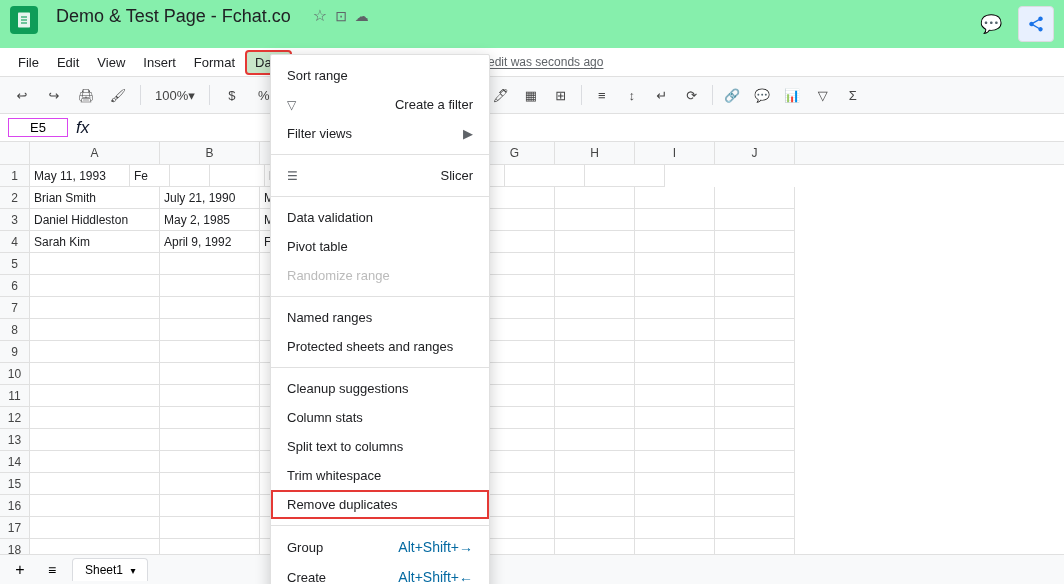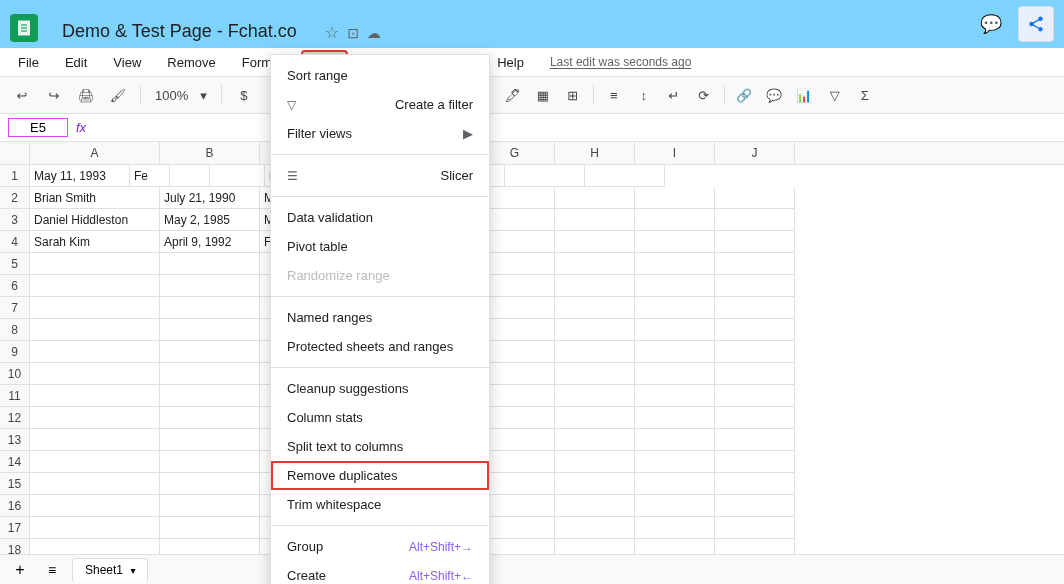--- a/index.html
+++ b/index.html
@@ -1,45 +1,45 @@
 <!DOCTYPE html>
 <html><head>
   <meta charset="utf-8">
   <style>
     * { margin: 0; padding: 0; box-sizing: border-box; }
     body { font-family: Arial, sans-serif; font-size: 13px; background: #fff; width: 1064px; height: 584px; overflow: hidden; }
 
     
-    .top-bar { display: flex; align-items: flex-end; padding: 6px 10px; gap: 24px; background: #7dd3fc; }
+    .top-bar { display: flex; align-items: flex-start; padding: 6px 10px; gap: 18px; background: #86efac; }
     .app-icon { width: 28px; height: 28px; background: #0f9d58; border-radius: 4px; display: flex; align-items: center; justify-content: center; }
     .app-icon svg { width: 18px; height: 18px; }
     .doc-title { font-size: 18px; font-weight: 500; color: #202124; }
     .title-icons { display: flex; gap: 8px; align-items: center; color: #5f6368; margin-left: 4px; }
     .title-icons span { cursor: pointer; font-size: 16px; }
     .top-right { margin-left: auto; display: flex; align-items: center; gap: 8px; }
     .top-btn { width: 36px; height: 36px; border-radius: 50%; border: none; background: transparent; cursor: pointer; display: flex; align-items: center; justify-content: center; font-size: 18px; color: #5f6368; }
     .top-btn-rect { width: 36px; height: 36px; border-radius: 4px; border: 1px solid #dadce0; background: #e8f0fe; cursor: pointer; display: flex; align-items: center; justify-content: center; font-size: 16px; color: #1a73e8; }
 
     
-    .menu-bar { display: flex; align-items: center; padding: 0 10px; gap: 10px; background: #fff; height: 28px; }
+    .menu-bar { display: flex; align-items: center; padding: 0 10px; gap: 2px; background: #fff; height: 28px; }
     .menu-item { padding: 3px 8px; border-radius: 4px; cursor: pointer; font-size: 13px; color: #202124; }
     .menu-item.active { background: #c8e6c9; border: 2px solid #e53935; }
     .last-edit { margin-left: 8px; font-size: 12px; color: #5f6368; cursor: pointer; text-decoration: underline; text-underline-offset: 2px; }
 
     
     .toolbar { display: flex; align-items: center; padding: 2px 8px; gap: 4px; background: #f8f9fa; border-top: 1px solid #e0e0e0; border-bottom: 1px solid #e0e0e0; height: 38px; }
     .tb-btn { height: 28px; min-width: 28px; border: none; background: transparent; cursor: pointer; border-radius: 4px; display: flex; align-items: center; justify-content: center; font-size: 13px; color: #444; padding: 0 4px; }
     .tb-separator { width: 1px; height: 20px; background: #dadce0; margin: 0 4px; }
-    .tb-zoom { font-size: 13px; padding: 0 6px; border: none; background: transparent; cursor: pointer; display: flex; align-items: center; gap: 12px; }
+    .tb-zoom { font-size: 13px; padding: 0 6px; border: none; background: transparent; cursor: pointer; display: flex; align-items: center; gap: 0; }
     .toolbar-right { display: flex; align-items: center; gap: 2px; margin-left: 8px; }
 
     
     .formula-bar { display: flex; align-items: center; padding: 2px 8px; height: 28px; border-bottom: 1px solid #e0e0e0; gap: 8px; }
     .cell-ref { min-width: 60px; font-size: 13px; text-align: center; border: 1px solid #d946ef; padding: 1px 4px; }
-    .fx-label { font-size: 13px; color: #6d28d9; font-style: italic; }
+    .fx-label { font-size: 17px; color: #0f172a; font-style: italic; }
     .formula-input { flex: 1; font-size: 13px; border: none; outline: none; }
 
     
     .sheet-container { display: flex; flex-direction: column; position: relative; }
 
     
     .col-headers { display: flex; background: #f8f9fa; border-bottom: 1px solid #e0e0e0; }
     .corner-cell { width: 30px; min-width: 30px; height: 22px; border-right: 1px solid #e0e0e0; background: #f8f9fa; }
     .col-header { height: 22px; display: flex; align-items: center; justify-content: center; font-size: 12px; color: #444; border-right: 1px solid #e0e0e0; background: #f8f9fa; }
 
@@ -53,21 +53,21 @@
     .bottom-bar { position: absolute; bottom: 0; left: 0; right: 0; height: 30px; background: #f8f9fa; border-top: 1px solid #e0e0e0; display: flex; align-items: center; padding: 0 8px; gap: 8px; }
     .sheet-tab { padding: 4px 12px; border-radius: 4px 4px 0 0; font-size: 12px; cursor: pointer; background: #fff; border: 1px solid #dadce0; border-bottom: none; }
     .add-sheet-btn { width: 24px; height: 24px; border-radius: 50%; border: none; background: transparent; cursor: pointer; font-size: 16px; display: flex; align-items: center; justify-content: center; }
     .sheet-list-btn { width: 24px; height: 24px; cursor: pointer; display: flex; align-items: center; justify-content: center; font-size: 14px; }
     .dropdown-menu { position: absolute; top: 54px; left: 270px; background: #fff; border: 1px solid #e0e0e0; box-shadow: 0 4px 16px rgba(0,0,0,0.2); z-index: 200; min-width: 220px; padding: 4px 0; border-radius: 2px; }
     .menu-section { padding: 2px 0; }
     .menu-divider { height: 1px; background: #e0e0e0; margin: 4px 0; }
     .dropdown-item { padding: 7px 16px; font-size: 13px; color: #202124; cursor: pointer; display: flex; align-items: center; justify-content: space-between; }
     .dropdown-item.disabled { color: #bbb; cursor: default; }
     .dropdown-item.highlighted { background: #fff; outline: 2px solid #e53935; outline-offset: -2px; }
-    .dropdown-item .shortcut { color: #8b5cf6; font-size: 12px; margin-left: 16px; }
+    .dropdown-item .shortcut { color: #0369a1; font-size: 14px; margin-left: 16px; }
     .dropdown-item .arrow { color: #5f6368; }
     .filter-icon { font-size: 12px; margin-right: 6px; color: #5f6368; }
 
     
     .cw-a { width: 130px; min-width: 130px; }
     .cw-b { width: 100px; min-width: 100px; }
     .cw-c { width: 40px; min-width: 40px; }
     .cw-d { width: 40px; min-width: 40px; }
     .cw-e { width: 55px; min-width: 55px; }
     .cw-f { width: 80px; min-width: 80px; }
@@ -101,21 +101,21 @@
           <path d="M18 16.08c-.76 0-1.44.3-1.96.77L8.91 12.7c.05-.23.09-.46.09-.7s-.04-.47-.09-.7l7.05-4.11c.54.5 1.25.81 2.04.81 1.66 0 3-1.34 3-3s-1.34-3-3-3-3 1.34-3 3c0 .24.04.47.09.7L8.04 9.81C7.5 9.31 6.79 9 6 9c-1.66 0-3 1.34-3 3s1.34 3 3 3c.79 0 1.5-.31 2.04-.81l7.12 4.16c-.05.21-.08.43-.08.65 0 1.61 1.31 2.92 2.92 2.92 1.61 0 2.92-1.31 2.92-2.92s-1.31-2.92-2.92-2.92z"></path>
         </svg>
     </button>
   </div>
 </div>
 
 <div class="menu-bar">
   <span class="menu-item">File</span>
   <span class="menu-item">Edit</span>
   <span class="menu-item">View</span>
-  <span class="menu-item">Remove</span>
+  <span class="menu-item">Insert</span>
   <span class="menu-item">Format</span>
   <span class="menu-item active">Data</span>
   <span class="menu-item">Tools</span>
   <span class="menu-item">Add-ons</span>
   <span class="menu-item">Help</span>
   <span class="last-edit">Last edit was seconds ago</span>
 </div>
 
 <div class="toolbar">
   <button class="tb-btn">↩</button>
@@ -478,25 +478,25 @@
   <div class="menu-section">
     <div class="dropdown-item">
       <span>Cleanup suggestions</span>
     </div>
     <div class="dropdown-item">
       <span>Column stats</span>
     </div>
     <div class="dropdown-item">
       <span>Split text to columns</span>
     </div>
+    <div class="dropdown-item">
+      <span>Trim whitespace</span>
+    </div>
     <div class="dropdown-item highlighted">
       <span>Remove duplicates</span>
-    </div>
-    <div class="dropdown-item">
-      <span>Trim whitespace</span>
     </div>
   </div>
   <div class="menu-divider"></div>
   <div class="menu-section">
     <div class="dropdown-item">
       <span>Group</span>
       <span class="shortcut">Alt+Shift+→</span>
     </div>
     <div class="dropdown-item">
       <span>Create</span>

